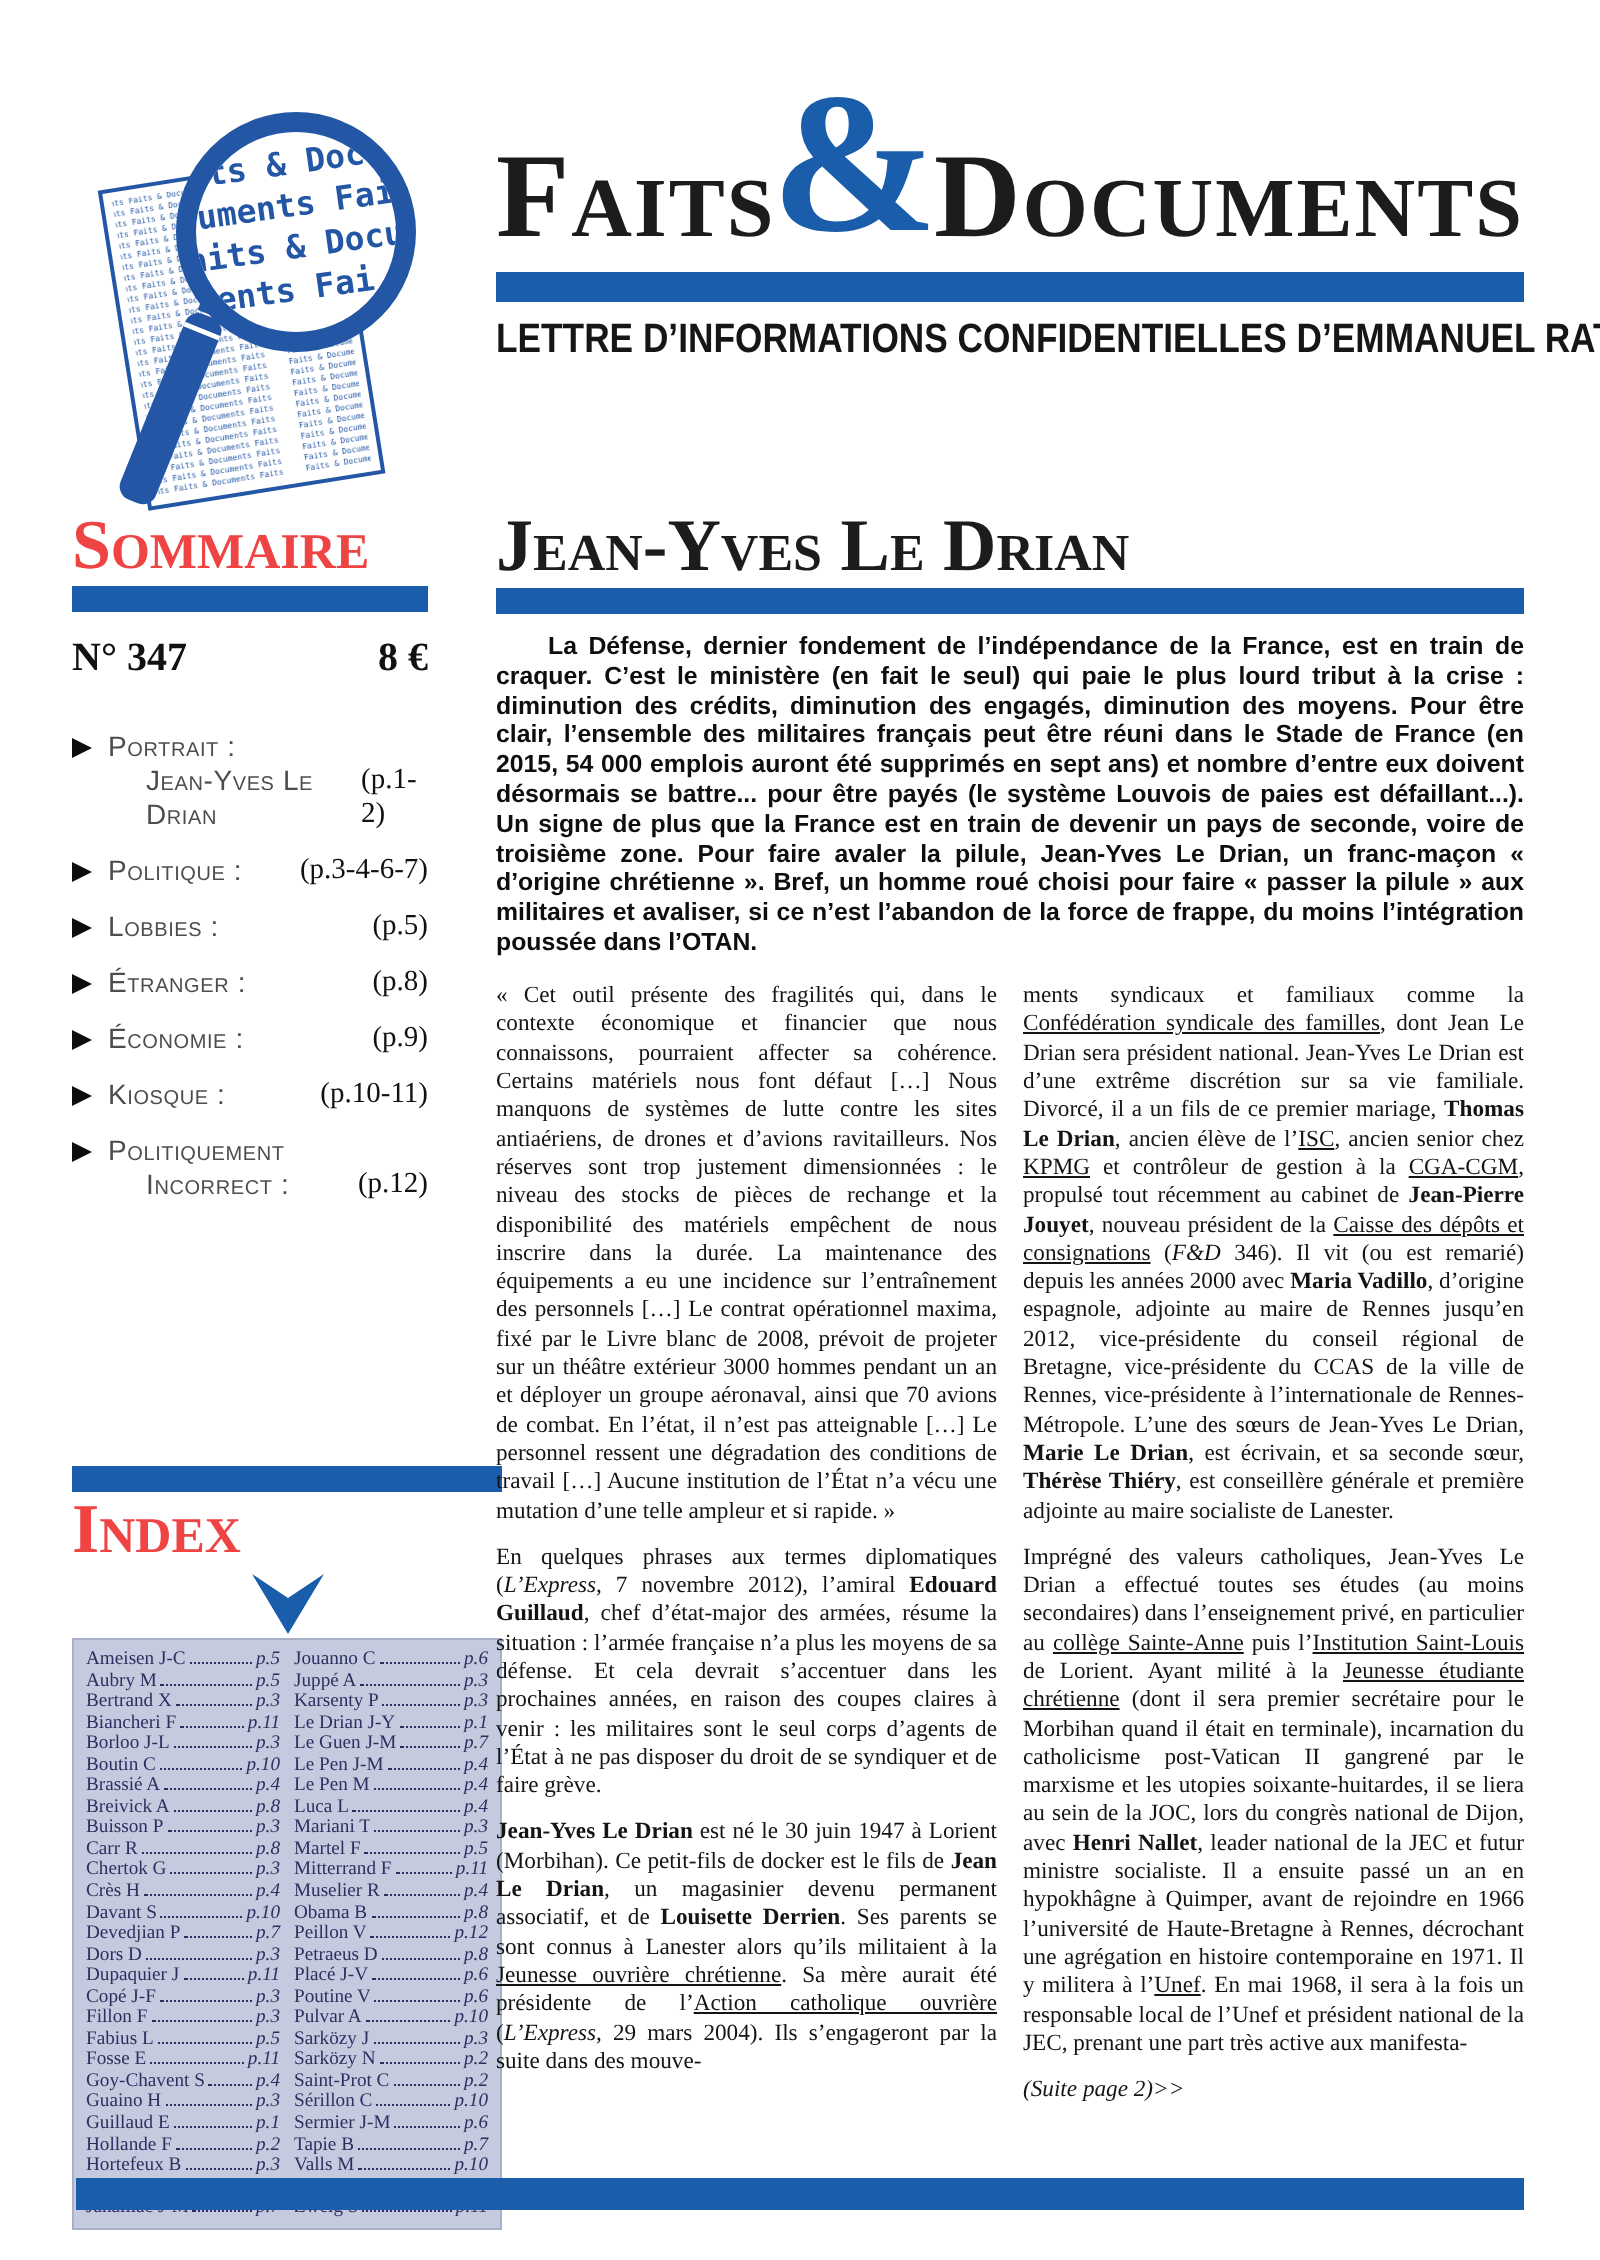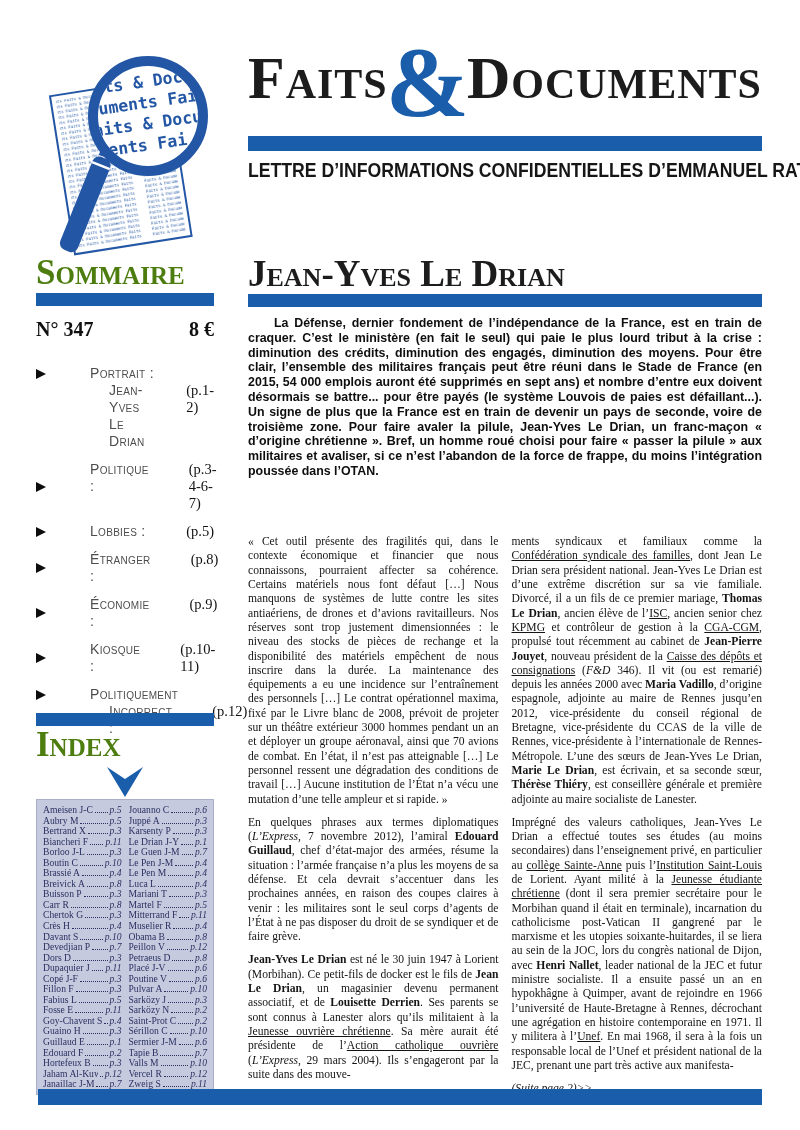--- a/index.html
+++ b/index.html
@@ -2,70 +2,70 @@
 <html lang="fr"><head>
 <meta charset="utf-8">
 <style>
   html,body{margin:0;padding:0;}
   body{width:800px;height:1130px;position:relative;background:#ffffff;overflow:hidden;
        font-family:"Liberation Serif",serif;color:#111;}
   .abs{position:absolute;}
 
   
   #masthead{left:248px;top:28px;width:514px;}
-  .mast-title{display:flex;align-items:center;justify-content:space-between;height:100px;
+  .mast-title{display:flex;align-items:flex-end;justify-content:space-between;height:100px;
               font-family:"Liberation Serif",serif;font-weight:700;color:#1c1c1c;line-height:1;}
   .mast-word{font-variant:small-caps;font-size:60px;letter-spacing:1px;white-space:nowrap;}
   .mast-amp{font-size:100px;color:#1a5dab;margin:0 -5px;position:relative;top:4px;}
   .mast-bar{height:15px;background:#1a5dab;margin-top:8px;}
   .mast-sub{margin-top:7px;font-family:"Liberation Sans",sans-serif;font-weight:700;
             font-size:20.5px;letter-spacing:0;white-space:nowrap;color:#161616;
             transform:scaleX(0.86);transform-origin:left center;}
 
   
   #logo{left:34px;top:30px;width:176px;height:230px;}
 
   
   #sidebar{left:36px;top:254px;width:178px;}
-  .side-title{font-variant:small-caps;font-weight:700;font-size:35px;line-height:38px;color:#4d7c0f;}
+  .side-title{font-variant:small-caps;font-weight:700;font-size:35px;line-height:38px;color:#ef4444;}
   .side-bar{height:13px;background:#1a5dab;margin-top:1px;}
   .issue-row{display:flex;justify-content:space-between;align-items:baseline;margin-top:12px;
              font-weight:700;font-size:20px;}
   .issue-date{font-weight:700;font-size:18.6px;margin-top:2px;}
   .issue-date sup{font-size:11px;}
   #toc{margin-top:24px;}
-  .toc-row{display:flex;align-items:flex-start;line-height:17px;gap:36px;}
+  .toc-row{display:flex;align-items:flex-end;line-height:17px;}
   .toc-row.gap{margin-top:11px;}
   .toc-row.cont{padding-left:19px;}
   .tri{width:0;height:0;border-left:10px solid #0d0d0d;border-top:5.5px solid transparent;
        border-bottom:5.5px solid transparent;margin-right:8px;align-self:center;flex:none;}
   .toc-label{font-family:"Liberation Sans",sans-serif;font-variant:small-caps;font-size:14px;
              color:#4d4d4d;letter-spacing:.3px;}
   .toc-pages{margin-left:auto;font-size:14.5px;color:#111;padding-left:4px;}
 
-  #index{left:36px;top:712px;width:178px;}
+  #index{left:36px;top:732px;width:215px;}
   .idx-arrow{display:block;margin:3px auto 2px auto;}
   .index-table{display:flex;gap:7px;background:#c6cadf;border:1px solid #a9aec9;
                padding:5px 6px 4px 6px;margin-top:2px;}
   .idx-col{flex:1;min-width:0;}
   .idx-row{display:flex;align-items:baseline;line-height:10.55px;font-size:9.6px;color:#2a3160;
            white-space:nowrap;}
   .idx-name{overflow:hidden;text-overflow:clip;}
   .dots{flex:1;min-width:3px;border-bottom:1.5px dotted #2a3160;margin:0 2px 1.5px 2px;}
   .idx-page{flex:none;font-style:italic;}
 
   
   #main{left:248px;top:254px;width:514px;}
   .portrait-head{display:flex;justify-content:space-between;align-items:baseline;line-height:40px;}
   .ph-left,.ph-right{font-variant:small-caps;font-weight:700;font-size:37px;color:#1c1c1c;white-space:nowrap;}
   .head-bar{height:13px;background:#1a5dab;margin-top:0px;}
   .lead{margin-top:9px;font-family:"Liberation Sans",sans-serif;font-weight:700;
         font-size:12.4px;line-height:14.8px;text-align:justify;text-indent:26px;color:#0e0e0e;}
   .cols{display:flex;gap:13px;margin-top:7px;}
-  .col{flex:1;min-width:0;margin-top:44px;}
+  .col{flex:1;min-width:0;}
   .col p{margin:0 0 9px 0;font-size:11.6px;line-height:14.3px;text-align:justify;color:#141414;}
   .col p span.b{font-weight:700;}
   .col p span.i{font-style:italic;}
   .col p span.u{text-decoration:underline;}
   .suite{text-align:right;font-style:italic;font-size:13px;margin-top:0;}
 
   #footer-bar{left:38px;top:1089px;width:724px;height:16px;background:#1a5dab;}
 </style>
 </head>
 <body>
@@ -316,21 +316,21 @@
           <span class="idx-page">p.3</span>
         </div>
 
         <div class="idx-row">
           <span class="idx-name">Guillaud E</span>
           <span class="dots"></span>
           <span class="idx-page">p.1</span>
         </div>
 
         <div class="idx-row">
-          <span class="idx-name">Edouard F</span>
+          <span class="idx-name">Hollande F</span>
           <span class="dots"></span>
           <span class="idx-page">p.2</span>
         </div>
 
         <div class="idx-row">
           <span class="idx-name">Hortefeux B</span>
           <span class="dots"></span>
           <span class="idx-page">p.3</span>
         </div>
 

